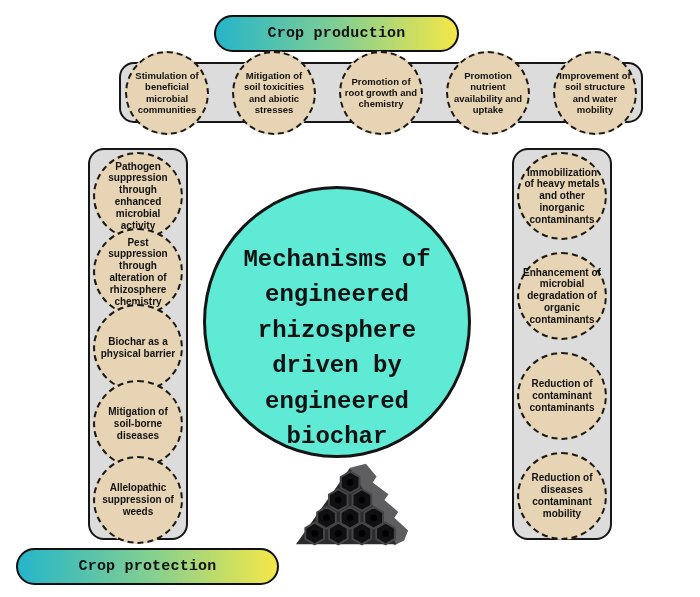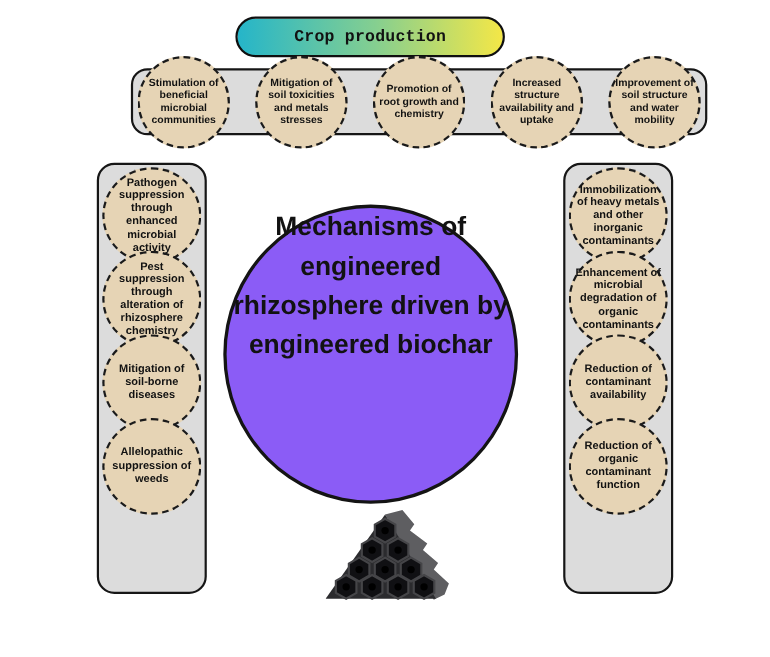--- a/index.html
+++ b/index.html
@@ -24,98 +24,104 @@
   }
   .panel-top{
     left:88px;top:62px;width:524px;height:61px;border-radius:15px;
     display:flex;align-items:center;justify-content:space-between;padding:0 4px;margin-left:31px;
   }
   .panel-side{
     top:148px;width:100px;height:392px;border-radius:16px;
     display:flex;flex-direction:column;align-items:center;
   }
   .panel-left{left:88px;}
-  .panel-right{left:512px;}
+  .panel-right{left:512px;gap:24px;}
   
   .mech{
     background:#e6d4b5;border:2.5px dashed #1a1a1a;border-radius:50%;
     display:flex;align-items:center;justify-content:center;text-align:center;
     font-weight:700;box-sizing:border-box;flex-shrink:0;
     overflow-wrap:break-word;line-height:1.18;
   }
   .mech-top{width:84px;height:84px;font-size:9.5px;padding:3px;}
   .mech-side{width:90px;height:88px;font-size:10px;padding:4px;}
   .mech-side + .mech-side{margin-top:-12px;justify-content:flex-end;}
   .panel-side .mech-side:first-child{margin-top:2px;}
   .mech span, .mech-top span{display:block;width:100%;}
   
   .center-circle{
     position:absolute;left:203px;top:186px;width:268px;height:272px;
-    background:#8b5cf6;border:3px solid #141414;border-radius:50%;
-    display:flex;align-items:flex-start;justify-content:center;box-sizing:border-box;
+    background:#5eead4;border:3px solid #141414;border-radius:50%;
+    display:flex;align-items:flex-end;justify-content:center;box-sizing:border-box;font-family:Liberation Mono, monospace;
   }
   .center-circle .title{
     width:250px;text-align:center;font-weight:700;font-size:24px;line-height:1.48;
   }
   .biochar{position:absolute;left:296px;top:461px;width:118px;height:88px;}
 </style>
 </head>
 <body>
 
 <div class="canvas">
 
   <div class="banner banner-top">
     <span>Crop production</span>
   </div>
+  <div class="banner banner-bl">
+    <span>Crop protection</span>
+  </div>
 
   <div class="panel panel-top">
     <div class="mech mech-top">
         <span>Stimulation of beneficial microbial communities</span>
       </div>
     <div class="mech mech-top">
-        <span>Mitigation of soil toxicities and metals stresses</span>
+        <span>Mitigation of soil toxicities and abiotic stresses</span>
       </div>
     <div class="mech mech-top">
         <span>Promotion of root growth and chemistry</span>
       </div>
     <div class="mech mech-top">
-        <span>Increased structure availability and uptake</span>
+        <span>Promotion nutrient availability and uptake</span>
       </div>
     <div class="mech mech-top">
         <span>Improvement of soil structure and water mobility</span>
       </div>
   </div>
 
   <div class="panel panel-side panel-left">
     <div class="mech mech-side">
         <span>Pathogen suppression through enhanced microbial activity</span>
       </div>
     <div class="mech mech-side">
         <span>Pest suppression through alteration of rhizosphere chemistry</span>
+      </div>
+    <div class="mech mech-side">
+        <span>Biochar as a physical barrier</span>
       </div>
     <div class="mech mech-side">
         <span>Mitigation of soil-borne diseases</span>
       </div>
     <div class="mech mech-side">
         <span>Allelopathic suppression of weeds</span>
       </div>
   </div>
 
   <div class="panel panel-side panel-right">
     <div class="mech mech-side">
         <span>Immobilization of heavy metals and other inorganic contaminants</span>
       </div>
     <div class="mech mech-side">
         <span>Enhancement of microbial degradation of organic contaminants</span>
       </div>
     <div class="mech mech-side">
-        <span>Reduction of contaminant availability</span>
+        <span>Reduction of contaminant contaminants</span>
       </div>
     <div class="mech mech-side">
-        <span>Reduction of organic contaminant function</span>
+        <span>Reduction of diseases contaminant mobility</span>
       </div>
   </div>
 
   <div class="center-circle">
     <div class="title">Mechanisms of engineered rhizosphere driven by engineered biochar</div>
   </div>
 
   <svg class="biochar" viewBox="0 0 120 88" xmlns="http://www.w3.org/2000/svg" aria-hidden="true">
 
     <polygon fill="#5e5e61" points="55,6 71,2 82,15 78,21 94,33 90,39 104,51 100,57 114,70 110,80 100,85"></polygon>

